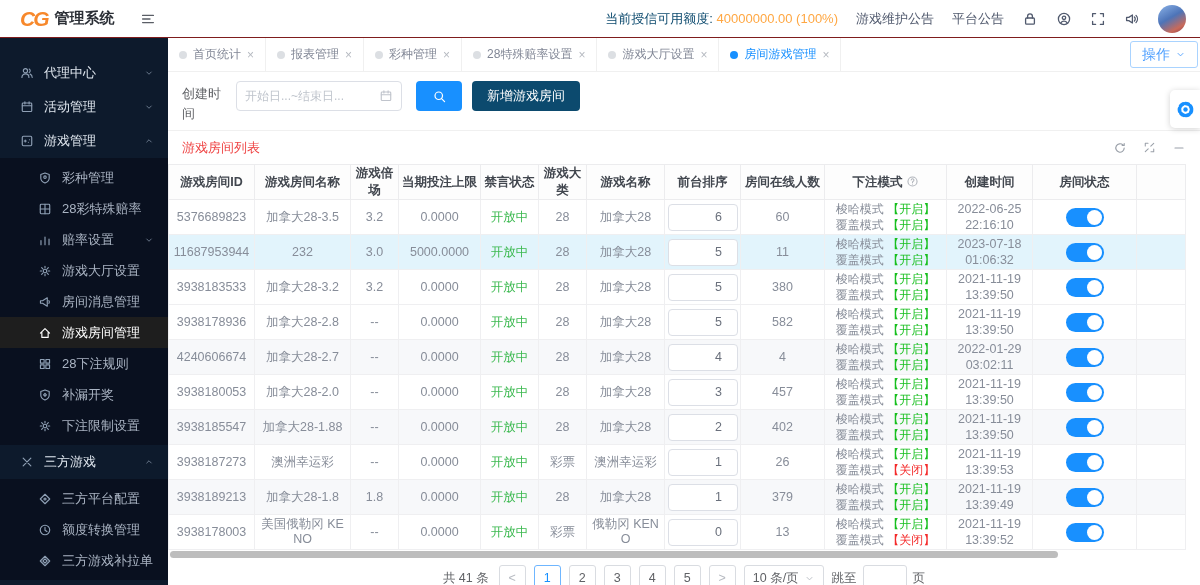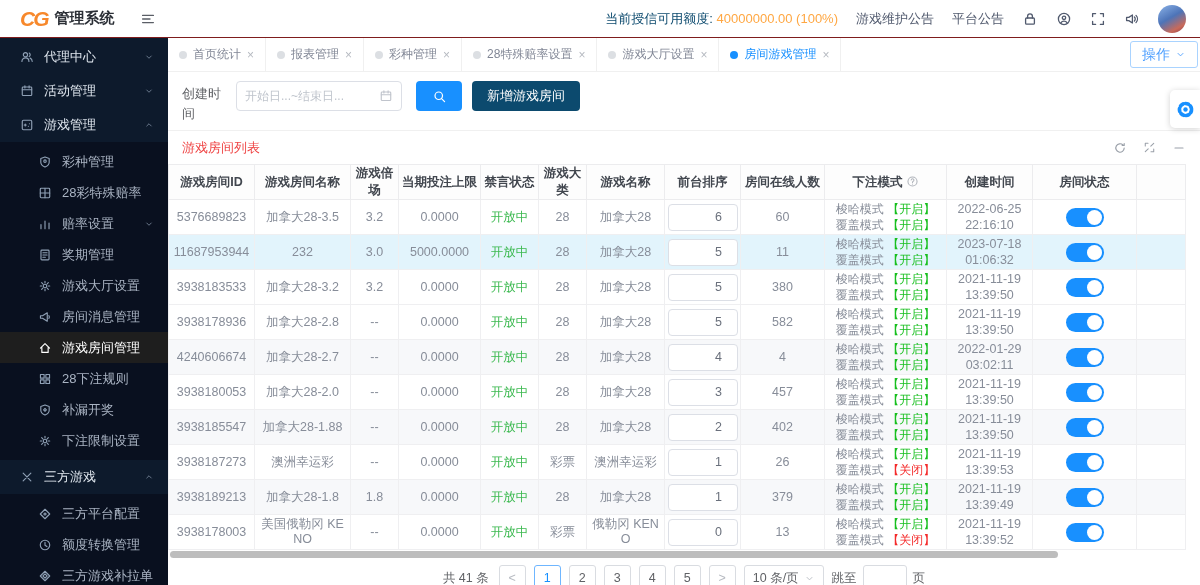--- a/index.html
+++ b/index.html
@@ -16,21 +16,21 @@
   .collapse-btn { color:#5a5e66; cursor:pointer; }
   .tb-right { margin-left:auto; display:flex; align-items:center; gap:18px; padding-right:14px; }
   .credit { font-size:13px; }
   .credit-label { color:#0c4a6e; }
   .credit-value { color:#ffa742; }
   .tb-link { font-size:13px; color:#515a6e; cursor:pointer; text-decoration:none; }
   .tb-icon { color:#515a6e; cursor:pointer; }
   .avatar { width:28px; height:28px; border-radius:50%; background:linear-gradient(150deg,#8cb3e8 0%,#4d74b8 45%,#c96a5a 78%,#8c3b46 100%); cursor:pointer; }
 
   
-  .sidebar { position:absolute; left:0; top:38px; bottom:0; width:168px; background:#0d1a2c; overflow:hidden; padding-top:2px; }
+  .sidebar { position:absolute; left:0; top:38px; bottom:0; width:168px; background:#0d1a2c; overflow:hidden; padding-top:18px; }
   .side-item { height:31px; display:flex; align-items:center; gap:10px; font-size:13px; color:#aab4c3; cursor:pointer; padding-left:20px; padding-right:14px; }
   .side-item .s-ico { color:#8fa0b5; flex:0 0 auto; }
   .side-item.parent { color:#dfe6ee; height:34px; }
   .side-item.sub { padding-left:38px; background:#09101f; }
   .side-item.sub.first { padding-top:4px; height:35px; }
   .side-item.sub.last { padding-bottom:4px; height:35px; }
   .side-item.active { background:#1e1e1e; color:#fff; }
   .side-item.active .s-ico { color:#fff; }
   .side-chev { margin-left:auto; color:#7e8ca0; }
 
@@ -207,29 +207,20 @@
         <svg width="14" height="14" viewBox="0 0 16 16" fill="none" stroke="currentColor" stroke-width="1.3" stroke-linecap="round" stroke-linejoin="round">
           <path d="M3.4 13.4V8.6M8 13.4V4.6M12.6 13.4V6.8"></path>
         </svg>
       </span>
       <span>赔率设置</span>
       <span class="side-chev ic">
         <svg width="10" height="10" viewBox="0 0 16 16" fill="none" stroke="currentColor" stroke-width="1.3" stroke-linecap="round" stroke-linejoin="round">
           <path d="M4.4 6.4L8 10l3.6-3.6"></path>
         </svg>
       </span>
-    </div>
-    <div class="side-item sub">
-      <span class="s-ico ic">
-        <svg width="14" height="14" viewBox="0 0 16 16" fill="none" stroke="currentColor" stroke-width="1.3" stroke-linecap="round" stroke-linejoin="round">
-          <rect x="3.4" y="2.4" width="9.2" height="11.2" rx="1"></rect>
-          <path d="M5.6 5.4h4.8M5.6 8h4.8M5.6 10.6h2.8"></path>
-        </svg>
-      </span>
-      <span>奖期管理</span>
     </div>
     <div class="side-item sub">
       <span class="s-ico ic">
         <svg width="14" height="14" viewBox="0 0 16 16" fill="none" stroke="currentColor" stroke-width="1.3" stroke-linecap="round" stroke-linejoin="round">
           <circle cx="8" cy="8" r="2"></circle>
           <path d="M8 2.6v1.8M8 11.6v1.8M2.6 8h1.8M11.6 8h1.8M4.2 4.2l1.3 1.3M10.5 10.5l1.3 1.3M11.8 4.2l-1.3 1.3M5.5 10.5l-1.3 1.3"></path>
         </svg>
       </span>
       <span>游戏大厅设置</span>
     </div>

